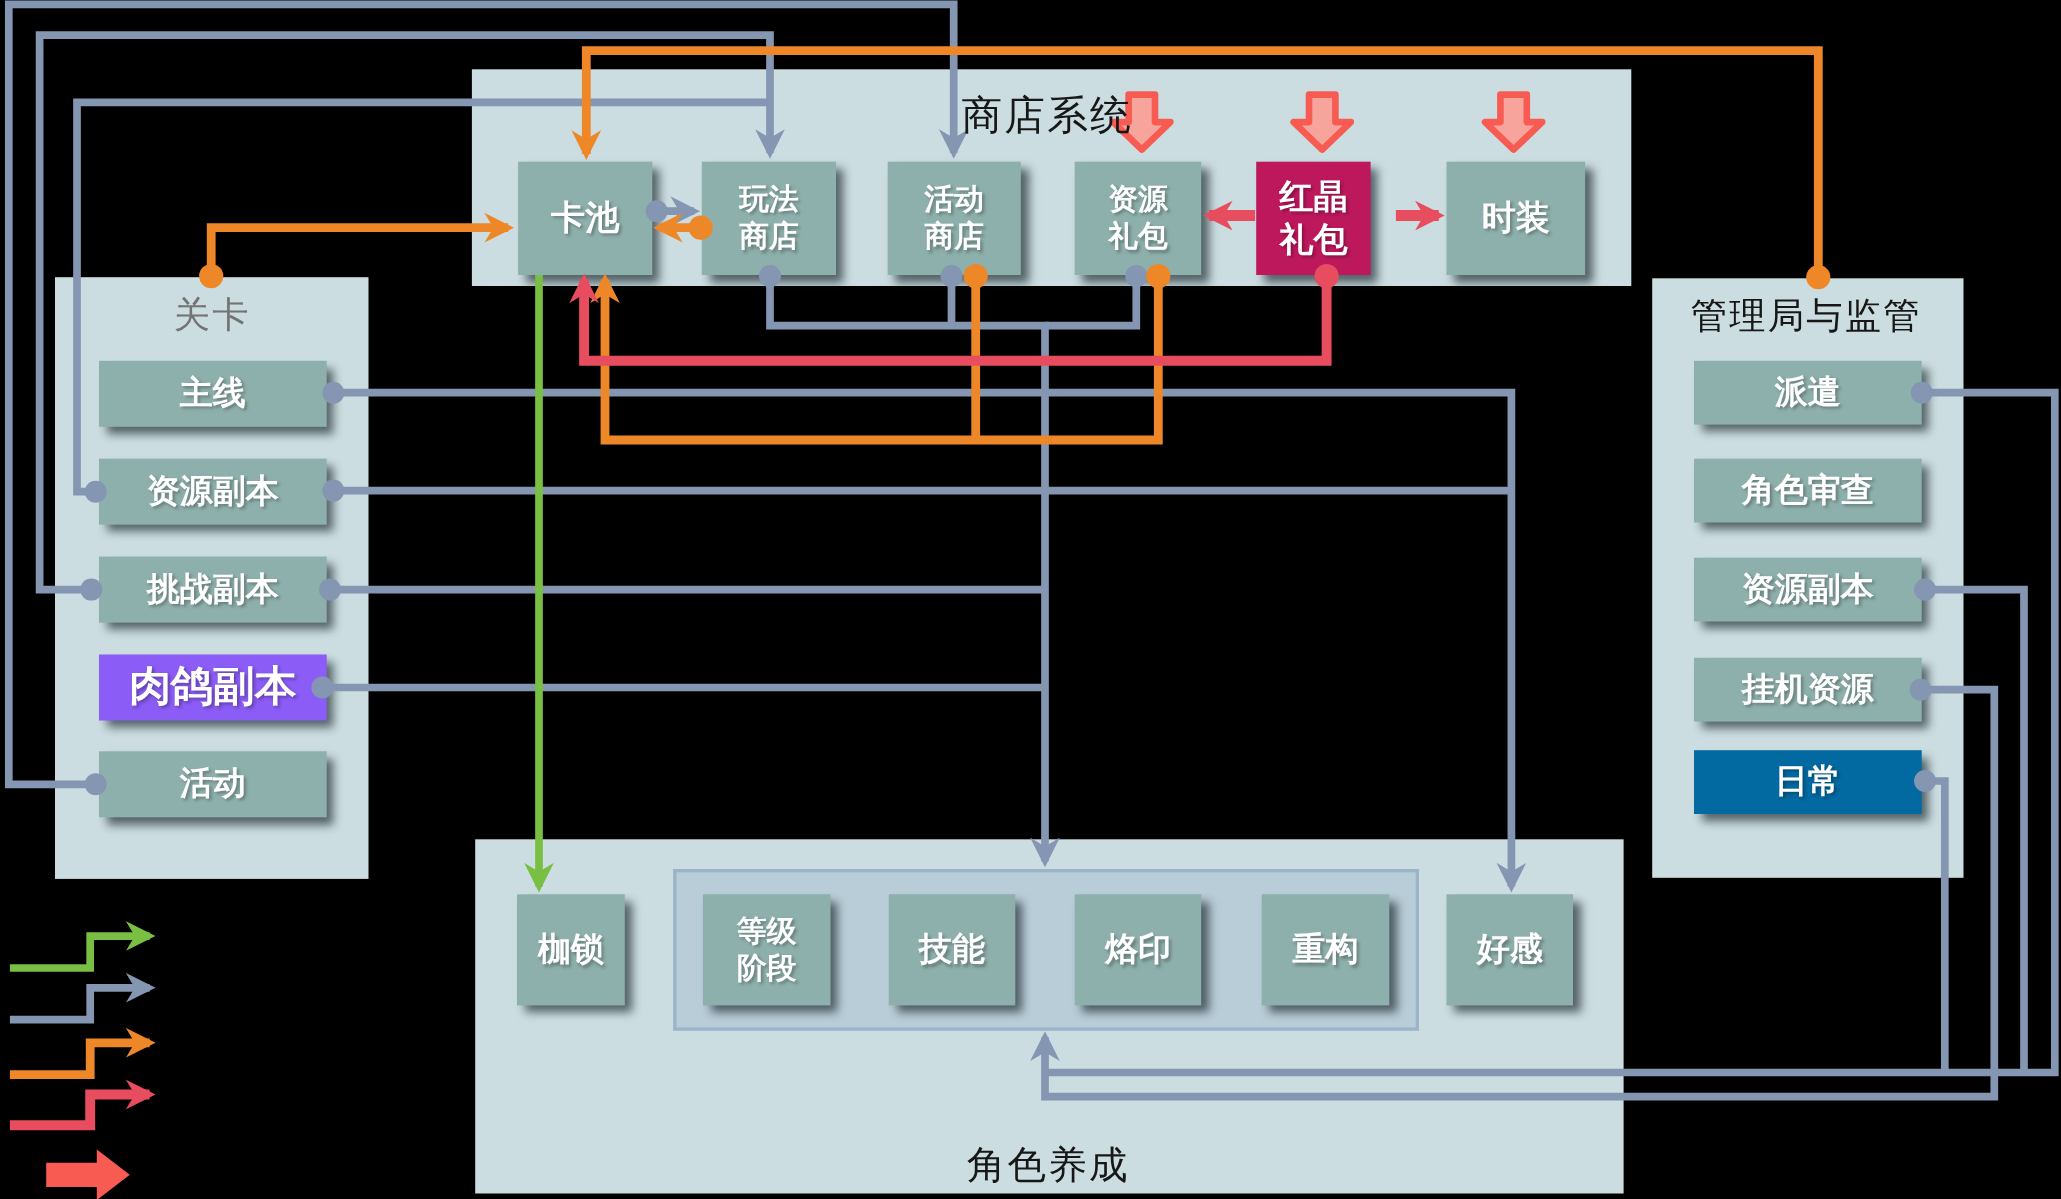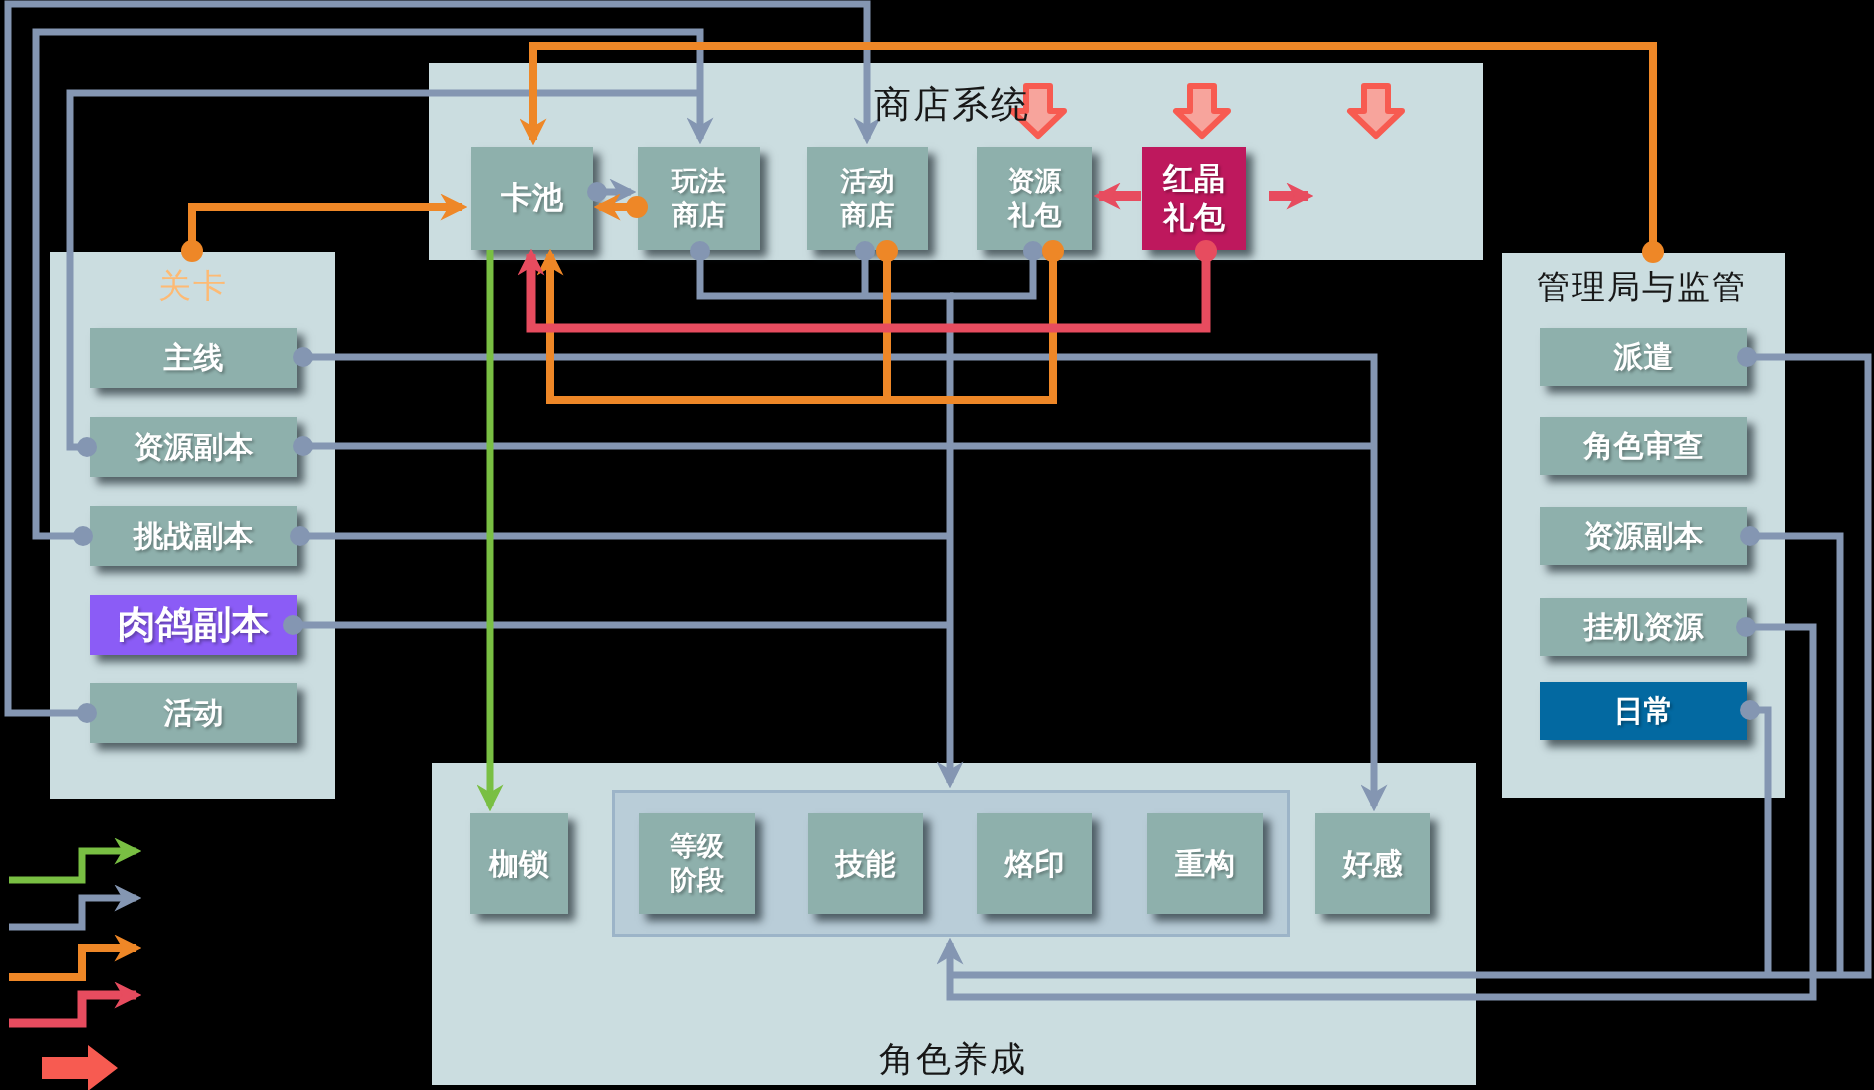--- a/index.html
+++ b/index.html
@@ -31,20 +31,21 @@
   <div class="nodes-layer">
       <div class="node" style="left: 471px; top: 147px; width: 122px; height: 103px; background: rgb(142, 176, 172); font-size: 31px;">卡池</div>
       <div class="node" style="left: 638px; top: 147px; width: 122px; height: 103px; background: rgb(142, 176, 172); font-size: 27px;">玩法
 商店</div>
       <div class="node" style="left: 807px; top: 147px; width: 121px; height: 103px; background: rgb(142, 176, 172); font-size: 27px;">活动
 商店</div>
       <div class="node" style="left: 977px; top: 147px; width: 115px; height: 103px; background: rgb(142, 176, 172); font-size: 27px;">资源
 礼包</div>
       <div class="node" style="left: 1142px; top: 147px; width: 104px; height: 103px; background: #be185d; font-size: 31px;">红晶
 礼包</div>
+      <div class="node" style="left: 1315px; top: 147px; width: 126px; height: 103px; background: rgb(142, 176, 172); font-size: 31px;">时装</div>
       <div class="node" style="left: 90px; top: 328px; width: 207px; height: 60px; background: rgb(142, 176, 172); font-size: 30px;">主线</div>
       <div class="node" style="left: 90px; top: 417px; width: 207px; height: 60px; background: rgb(142, 176, 172); font-size: 30px;">资源副本</div>
       <div class="node" style="left: 90px; top: 506px; width: 207px; height: 60px; background: rgb(142, 176, 172); font-size: 30px;">挑战副本</div>
       <div class="node" style="left: 90px; top: 595px; width: 207px; height: 60px; background: #8b5cf6; font-size: 38px;">肉鸽副本</div>
       <div class="node" style="left: 90px; top: 683px; width: 207px; height: 60px; background: rgb(142, 176, 172); font-size: 30px;">活动</div>
       <div class="node" style="left: 1540px; top: 328px; width: 207px; height: 58px; background: rgb(142, 176, 172); font-size: 30px;">派遣</div>
       <div class="node" style="left: 1540px; top: 417px; width: 207px; height: 58px; background: rgb(142, 176, 172); font-size: 30px;">角色审查</div>
       <div class="node" style="left: 1540px; top: 507px; width: 207px; height: 58px; background: rgb(142, 176, 172); font-size: 30px;">资源副本</div>
       <div class="node" style="left: 1540px; top: 598px; width: 207px; height: 58px; background: rgb(142, 176, 172); font-size: 30px;">挂机资源</div>
       <div class="node" style="left: 1540px; top: 682px; width: 207px; height: 58px; background: #0369a1; font-size: 30px;">日常</div>
@@ -120,17 +121,17 @@
       <polyline points="9,1023 82,1023 82,995 136,995" fill="none" stroke="#e74c5f" stroke-width="9" marker-end="url(#m-red)"></polyline>
       <polyline points="490,250 490,806" fill="none" stroke="#79bf43" stroke-width="7" marker-end="url(#m-green)"></polyline>
       <polyline points="9,880 82,880 82,851 136,851" fill="none" stroke="#79bf43" stroke-width="7" marker-end="url(#m-green)"></polyline>
       <path d="M1026,86 L1050,86 L1050,111 L1064,111 L1038,136 L1012,111 L1026,111 Z" fill="#f7a49c" stroke="#f75b51" stroke-width="6" stroke-linejoin="round"></path>
       <path d="M1190,86 L1214,86 L1214,111 L1228,111 L1202,136 L1176,111 L1190,111 Z" fill="#f7a49c" stroke="#f75b51" stroke-width="6" stroke-linejoin="round"></path>
       <path d="M1364,86 L1388,86 L1388,111 L1402,111 L1376,136 L1350,111 L1364,111 Z" fill="#f7a49c" stroke="#f75b51" stroke-width="6" stroke-linejoin="round"></path>
       <path d="M42,1057 L88,1057 L88,1045 L118,1068 L88,1091 L88,1079 L42,1079 Z" fill="#f75b51"></path>
     </svg>
   <div class="titles-layer">
       <div class="panel-title" style="left: 952px; top: 80px; font-size: 37px; color: rgb(23, 23, 23);">商店系统</div>
-      <div class="panel-title" style="left: 193px; top: 264px; font-size: 33px; color: #fdba74;">关卡</div>
+      <div class="panel-title" style="left: 193px; top: 264px; font-size: 33px; color: #737373;">关卡</div>
       <div class="panel-title" style="left: 1642px; top: 265px; font-size: 33px; color: rgb(23, 23, 23);">管理局与监管</div>
       <div class="panel-title" style="left: 953px; top: 1036px; font-size: 35px; color: rgb(23, 23, 23);">角色养成</div>
     </div>
 </div>
 
 </body></html>

